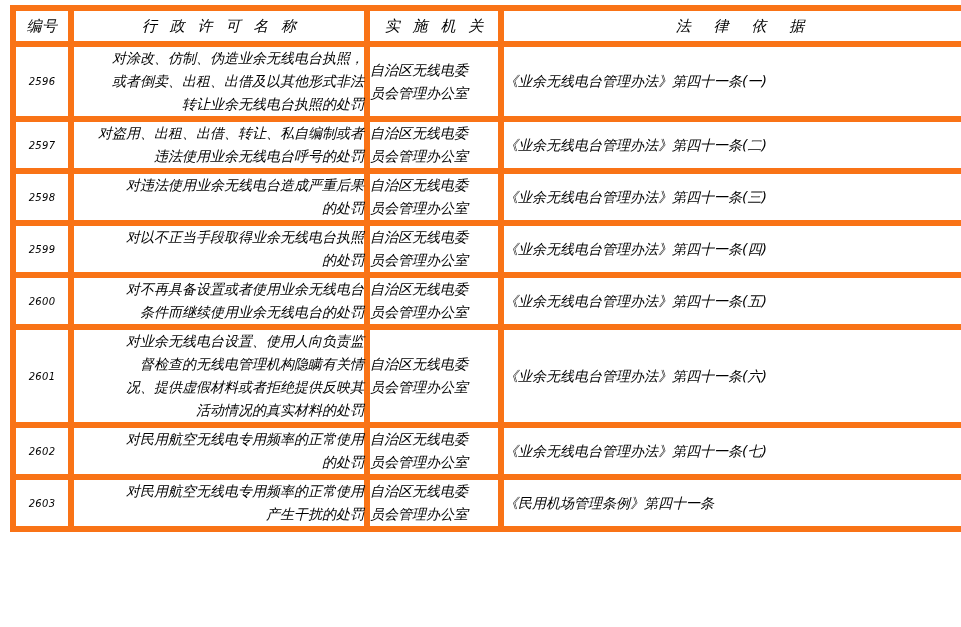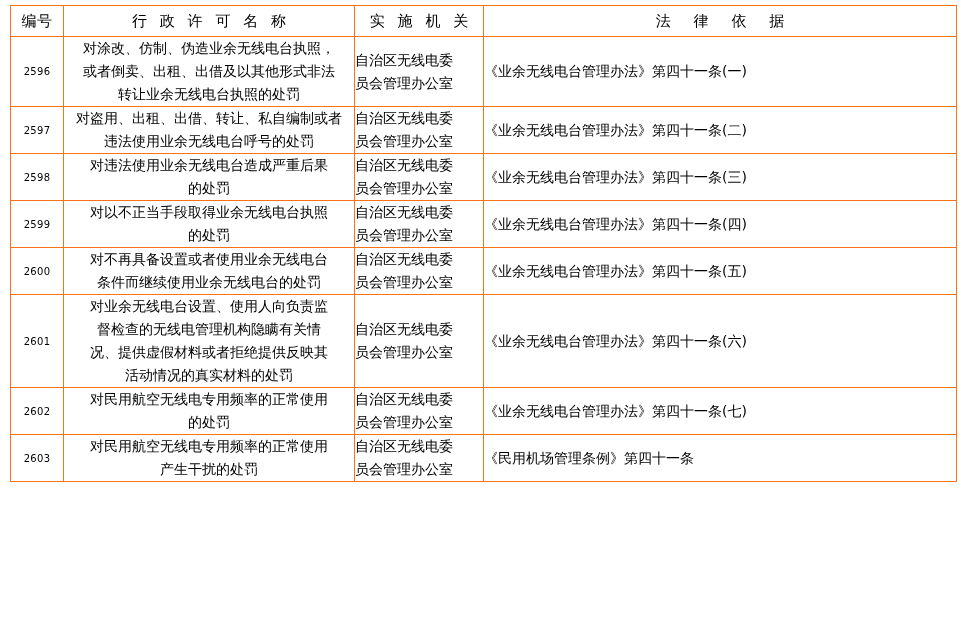--- a/index.html
+++ b/index.html
@@ -22,23 +22,24 @@
   }
   table.perm-table {
     border-collapse: collapse;
     width: 944px;
     margin-left: 10px;
     margin-top: 5px;
     table-layout: fixed;
   }
   table.perm-table th,
   table.perm-table td {
-    border: 1px solid #f97316;
+    border: 6px solid #f97316;
     vertical-align: middle;
     padding: 0;
+    font-style: italic;
   }
   thead th {
     height: 30px;
     font-weight: normal;
     font-size: 15px;
     text-align: center;
     letter-spacing: 0.5px;
   }
   th.h-id { width: 52px; }
   th.h-name { width: 290px; }
@@ -62,21 +63,21 @@
   td.c-id {
     text-align: center;
     font-size: 10px;
     letter-spacing: 0.3px;
   }
   td.c-name, td.c-agency, td.c-basis {
     font-size: 14px;
     line-height: 23px;
     padding: 5px 6px 5px 8px;
   }
-  td.c-name { text-align: center; }
+  td.c-name { text-align: right; }
   td.c-agency { text-align: left; padding-left: 8px; }
   td.c-basis { text-align: left; padding-left: 8px; }
 
   .cell-text {
     display: block;
     white-space: pre-line;
   }
 </style>
 </head>
 <body>

